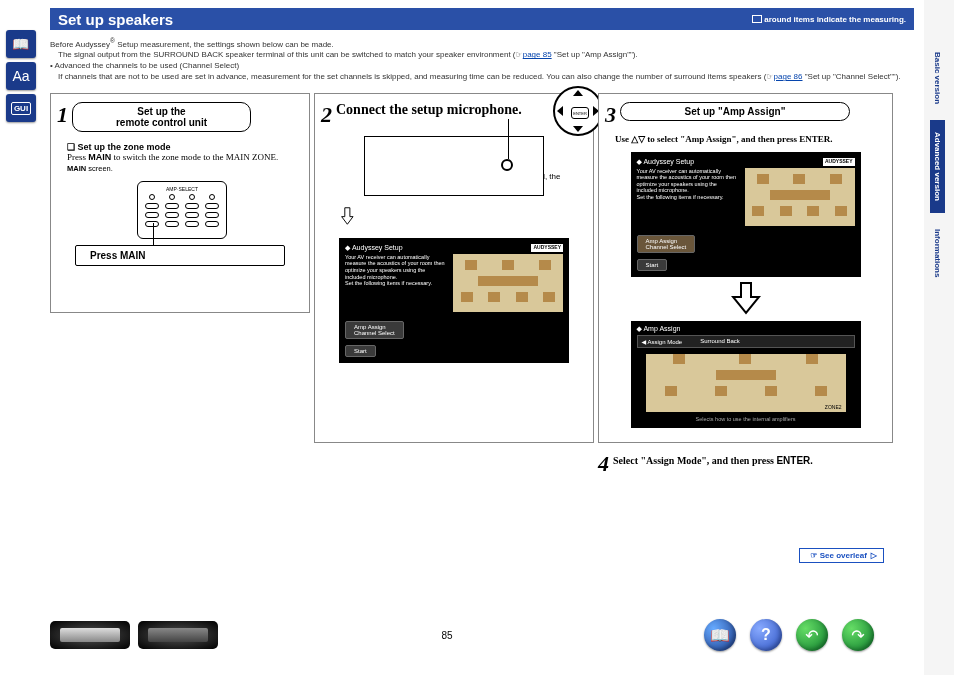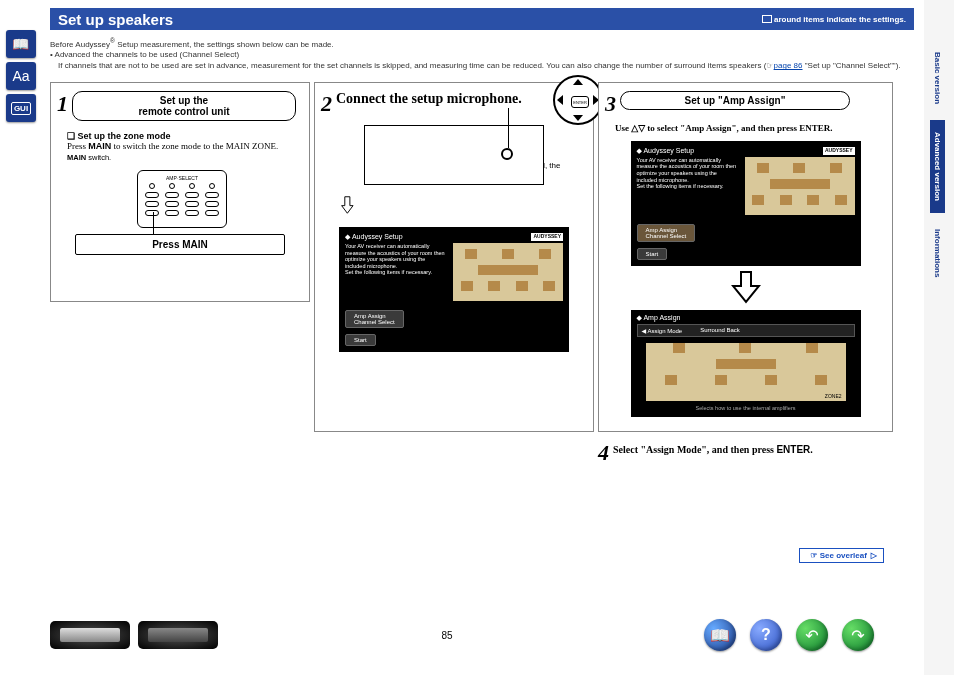--- a/index.html
+++ b/index.html
@@ -19,35 +19,35 @@
   .intro .sub { margin-left: 8px; }
   .link { color: #0645AD; text-decoration: underline; }
   
   .cols { display: flex; gap: 4px; }
   .col { border: 1px solid #888; padding: 8px 6px; background: #fff; }
   .col1 { width: 260px; height: 220px; }
   .col2 { width: 280px; height: 350px; }
   .col3 { width: 295px; height: 350px; }
   .stepnum { font-family: "Times New Roman", serif; font-style: italic; font-weight: bold; font-size: 22px; display: inline-block; vertical-align: top; margin-right: 4px; }
   .pill { display: inline-block; border: 1px solid #000; border-radius: 10px; padding: 3px 24px; font-size: 10px; font-weight: bold; text-align: center; }
-  .pillwide { width: 224px; }
+  .pillwide { width: 179px; }
   .steprow { display: flex; align-items: flex-start; }
   .subh { font-size: 9px; font-weight: bold; margin-top: 10px; margin-left: 10px; }
   .body9 { font-size: 9px; margin-left: 10px; line-height: 1.3; font-family: "Times New Roman", serif; }
   .body9 b { font-family: Arial, sans-serif; }
   .tiny { font-size: 7.5px; margin-left: 10px; }
   
   .remote-wrap { position: relative; margin: 8px auto 0 auto; width: 210px; height: 90px; }
   .remote { position: absolute; left: 62px; top: 0; width: 90px; height: 58px; border: 1px solid #000; border-radius: 6px; background: #fff; padding: 4px; }
   .remote .lbl { font-size: 5px; text-align: center; }
   .remote .dotrow { display: flex; justify-content: space-around; margin-top: 2px; }
   .remote .dot { width: 6px; height: 6px; border: 1px solid #000; border-radius: 50%; }
   .remote .btnrow { display: flex; justify-content: space-around; margin-top: 3px; }
   .remote .btn { width: 14px; height: 6px; border: 1px solid #000; border-radius: 3px; }
-  .callout { position: absolute; left: 0; top: 64px; width: 210px; border: 1px solid #000; border-radius: 2px; text-align: center; font-size: 10px; font-weight: bold; padding: 4px 0; background: #fff; }
+  .callout { position: absolute; left: 0; top: 64px; width: 210px; border: 1px solid #000; border-radius: 2px; text-align: left; font-size: 10px; font-weight: bold; padding: 4px 14px; background: #fff; }
   .callline { position: absolute; left: 78px; top: 42px; width: 1px; height: 22px; background: #000; }
   
   .receiver { width: 180px; height: 60px; border: 1.5px solid #000; margin: 8px auto 4px auto; position: relative; background: #fff; }
   .receiver .jack { position: absolute; top: 22px; right: 30px; width: 12px; height: 12px; border: 2px solid #000; border-radius: 50%; }
   .receiver .line { position: absolute; top: -18px; right: 34px; width: 1px; height: 40px; background: #000; }
   .dpad-wrap { position: absolute; top: -8px; right: -10px; }
   .dpad { width: 50px; height: 50px; border: 2px solid #000; border-radius: 50%; position: relative; background: #fff; }
   .dpad .c { position: absolute; width: 18px; height: 12px; border: 1px solid #000; border-radius: 3px; left: 16px; top: 19px; font-size: 4px; text-align: center; line-height: 12px; }
   .dpad .t { position: absolute; left: 50%; transform: translateX(-50%); top: 2px; width: 0; height: 0; border-left: 5px solid transparent; border-right: 5px solid transparent; border-bottom: 6px solid #000; }
   .dpad .b { position: absolute; left: 50%; transform: translateX(-50%); bottom: 2px; width: 0; height: 0; border-left: 5px solid transparent; border-right: 5px solid transparent; border-top: 6px solid #000; }
@@ -98,46 +98,49 @@
   <div class="rail">
     <div class="ico">📖</div>
     <div class="ico">Aa</div>
     <div class="ico">
         <span class="gui">GUI</span>
       </div>
   </div>
 
   <div class="titlebar">
     <span>Set up speakers</span>
-    <span class="right"><span class="box"></span><span>around items indicate the settings.</span></span>
+    <span class="right"><span class="box"></span><span>around items indicate the measuring.</span></span>
   </div>
 
   <div class="intro">
     <div><span>Before Audyssey</span><sup>®</sup><span> Setup measurement, the settings shown below can be made.</span></div>
+    <div class="sub">
+      <span>The signal output from the SURROUND BACK speaker terminal of this unit can be switched to match your speaker environment (</span>☞<a href="#" class="link">page 85</a><span> "Set up "Amp Assign"").</span>
+    </div>
     <div class="bullet">• Advanced the channels to be used (Channel Select)</div>
     <div class="sub">
       <span>If channels that are not to be used are set in advance, measurement for the set channels is skipped, and measuring time can be reduced. You can also change the number of surround items speakers (</span>☞<a href="#" class="link">page 86</a><span> "Set up "Channel Select"").</span>
     </div>
   </div>
 
   <div class="cols">
 
     <div class="col col1">
       <div class="steprow">
         <span class="stepnum">1</span>
         <span class="pill pillwide">
           <div>Set up the</div>
           <div>remote control unit</div>
         </span>
       </div>
       <div class="subh">❏ Set up the zone mode</div>
       <div class="body9">
         <span>Press </span><b>MAIN</b><span> to switch the zone mode to the MAIN ZONE.</span>
       </div>
-      <div class="tiny"><b>MAIN</b><span> switch.</span></div>
+      <div class="tiny"><b>MAIN</b><span> screen.</span></div>
 
       <div class="remote-wrap">
         <div class="remote">
           <div class="lbl">AMP·SELECT</div>
           <div class="dotrow">
               <div class="dot"></div>
               <div class="dot"></div>
               <div class="dot"></div>
               <div class="dot"></div>
             </div>

